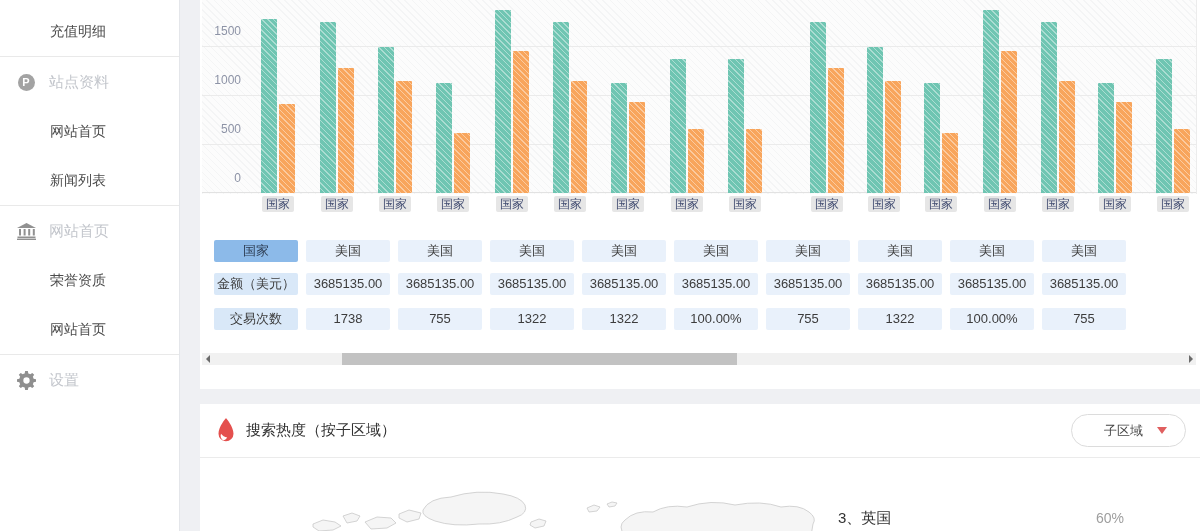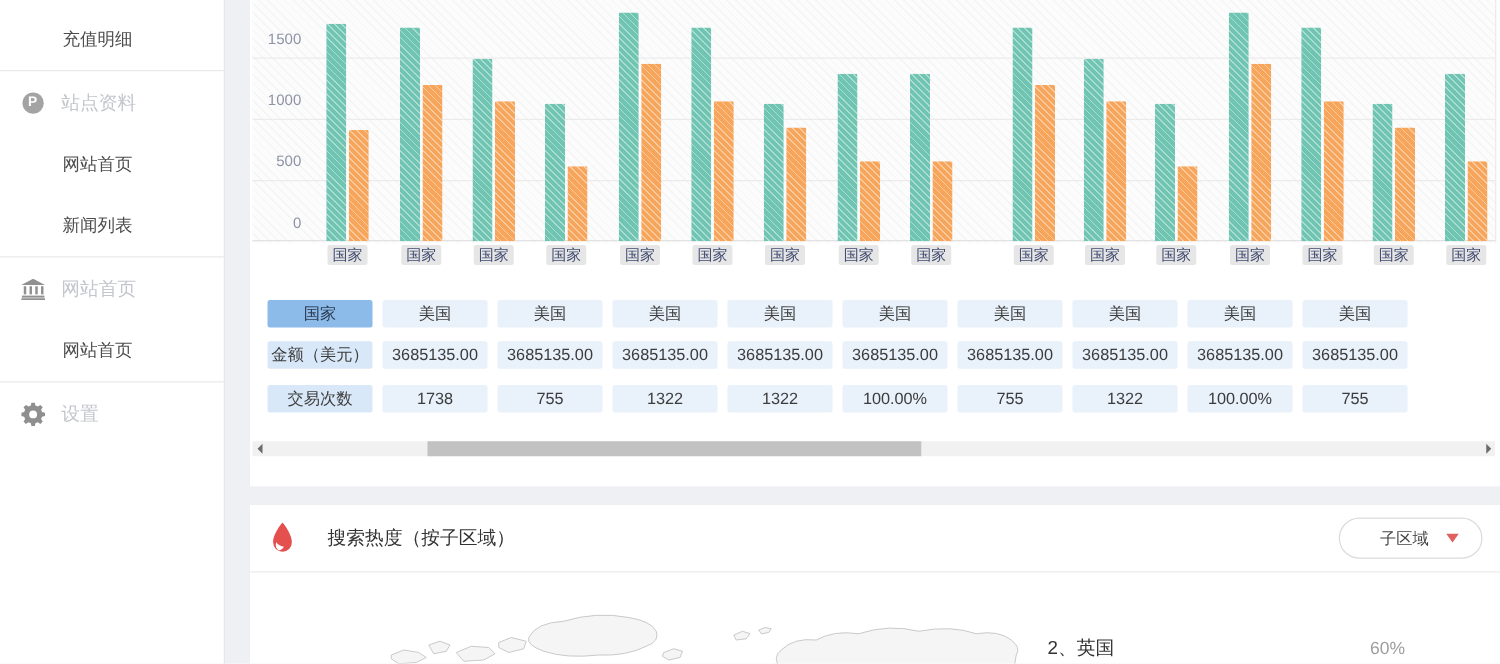--- a/index.html
+++ b/index.html
@@ -43,21 +43,21 @@
   .t-data{background:var(--tbl-cell)}
   .hscroll{position:absolute;left:2px;top:353px;width:994px;height:12px;background:#f1f1f1}
   .hthumb{position:absolute;left:140px;top:0;width:395px;height:12px;background:#c2c2c2;cursor:pointer}
   .harrow{position:absolute;top:0;width:11px;height:12px;display:flex;align-items:center;justify-content:center;cursor:pointer}
   .harrow.left{left:0}.harrow.right{right:0}
   .tri-l{width:0;height:0;border-top:4px solid transparent;border-bottom:4px solid transparent;border-right:4px solid #6b6b6b}
   .tri-r{width:0;height:0;border-top:4px solid transparent;border-bottom:4px solid transparent;border-left:4px solid #6b6b6b}
   
   .card2{position:absolute;left:200px;top:404px;width:1000px;height:127px;background:#fff;overflow:hidden}
   .c2head{height:54px;display:flex;align-items:center;padding:0 14px 0 16px;border-bottom:1px solid #ebebeb}
-  .c2title{font-size:15px;color:#333;margin-left:26px}
+  .c2title{font-size:15px;color:#333;margin-left:10px}
   .pillbtn{margin-left:auto;height:33px;border:1px solid #dcdcdc;border-radius:17px;background:#fff;
     display:flex;align-items:center;padding:0 18px 0 32px;cursor:pointer}
   .pill-label{font-size:13px;color:#444}
   .caret{margin-left:14px;width:0;height:0;border-left:5px solid transparent;border-right:5px solid transparent;
     border-top:7px solid var(--caret)}
   .mapsvg{position:absolute;left:95px;top:80px}
   .ranklist{position:absolute;left:638px;top:102px;width:286px}
   .rankrow{display:flex;align-items:center;height:24px}
   .rankname{font-size:15px;color:#333}
   .rankval{margin-left:auto;font-size:14px;color:#9e9e9e}
@@ -87,20 +87,21 @@
               <rect x="6.6" y="6" width="2" height="6.5"></rect>
               <rect x="11.2" y="6" width="2" height="6.5"></rect>
               <rect x="15.8" y="6" width="2" height="6.5"></rect>
               <rect x="0.5" y="13.5" width="18" height="1.6"></rect>
               <rect x="0" y="15.6" width="19" height="1.4"></rect>
             </g>
           </svg>
         </span>
         <span>网站首页</span>
       </div>
+      <div class="sb-item">荣誉资质</div>
       <div class="sb-item">网站首页</div>
       <div class="sb-divider"></div>
       <div class="sb-header">
         <span class="sb-ico">
           <svg width="19" height="19" viewBox="0 0 24 24">
             <path fill="#8f8f8f" fill-rule="evenodd" d="M10.3 0h3.4l.6 3a9.2 9.2 0 0 1 2.4 1l2.6-1.6 2.4 2.4L20 7.4a9.2 9.2 0 0 1 1 2.3l3 .6v3.4l-3 .6a9.2 9.2 0 0 1-1 2.3l1.7 2.6-2.4 2.4-2.6-1.7a9.2 9.2 0 0 1-2.4 1l-.6 3h-3.4l-.6-3a9.2 9.2 0 0 1-2.4-1l-2.6 1.7-2.4-2.4L4 16.6a9.2 9.2 0 0 1-1-2.3l-3-.6v-3.4l3-.6a9.2 9.2 0 0 1 1-2.3L2.3 4.8l2.4-2.4L7.3 4a9.2 9.2 0 0 1 2.4-1l.6-3zM12 8a4 4 0 1 0 0 8 4 4 0 0 0 0-8z"></path>
           </svg>
         </span>
         <span>设置</span>
       </div>
@@ -237,17 +238,17 @@
       <path d="M104 30 l10 -4 12 3 -2 6 -12 3 -8 -4 z"></path>
       <path d="M128 26 q6 -12 28 -13 q26 -8 52 -3 q18 3 22 11 q3 8 -8 12 q-16 8 -38 7 q-26 3 -44 -3 q-14 -5 -12 -11 z"></path>
       <path d="M236 38 l8 -3 7 2 -2 5 -9 2 -5 -3 z"></path>
       <path d="M292 24 l7 -3 6 2 -3 4 -8 1 z"></path>
       <path d="M312 20 l5 -2 5 1 -2 3 -6 1 z"></path>
       <path d="M330 36 q10 -10 28 -8 q14 -8 34 -5 q24 -8 48 -2 q26 -5 46 2 q18 -3 28 5 q8 6 4 12 l-2 12 -186 0 q-8 -10 0 -16 z"></path>
     </g>
   </svg>
   <div class="ranklist">
       <div class="rankrow">
-        <span class="rankname">2、英国</span>
+        <span class="rankname">3、英国</span>
         <span class="rankval">60%</span>
       </div>
     </div>
 </section>
 
 </body></html>

